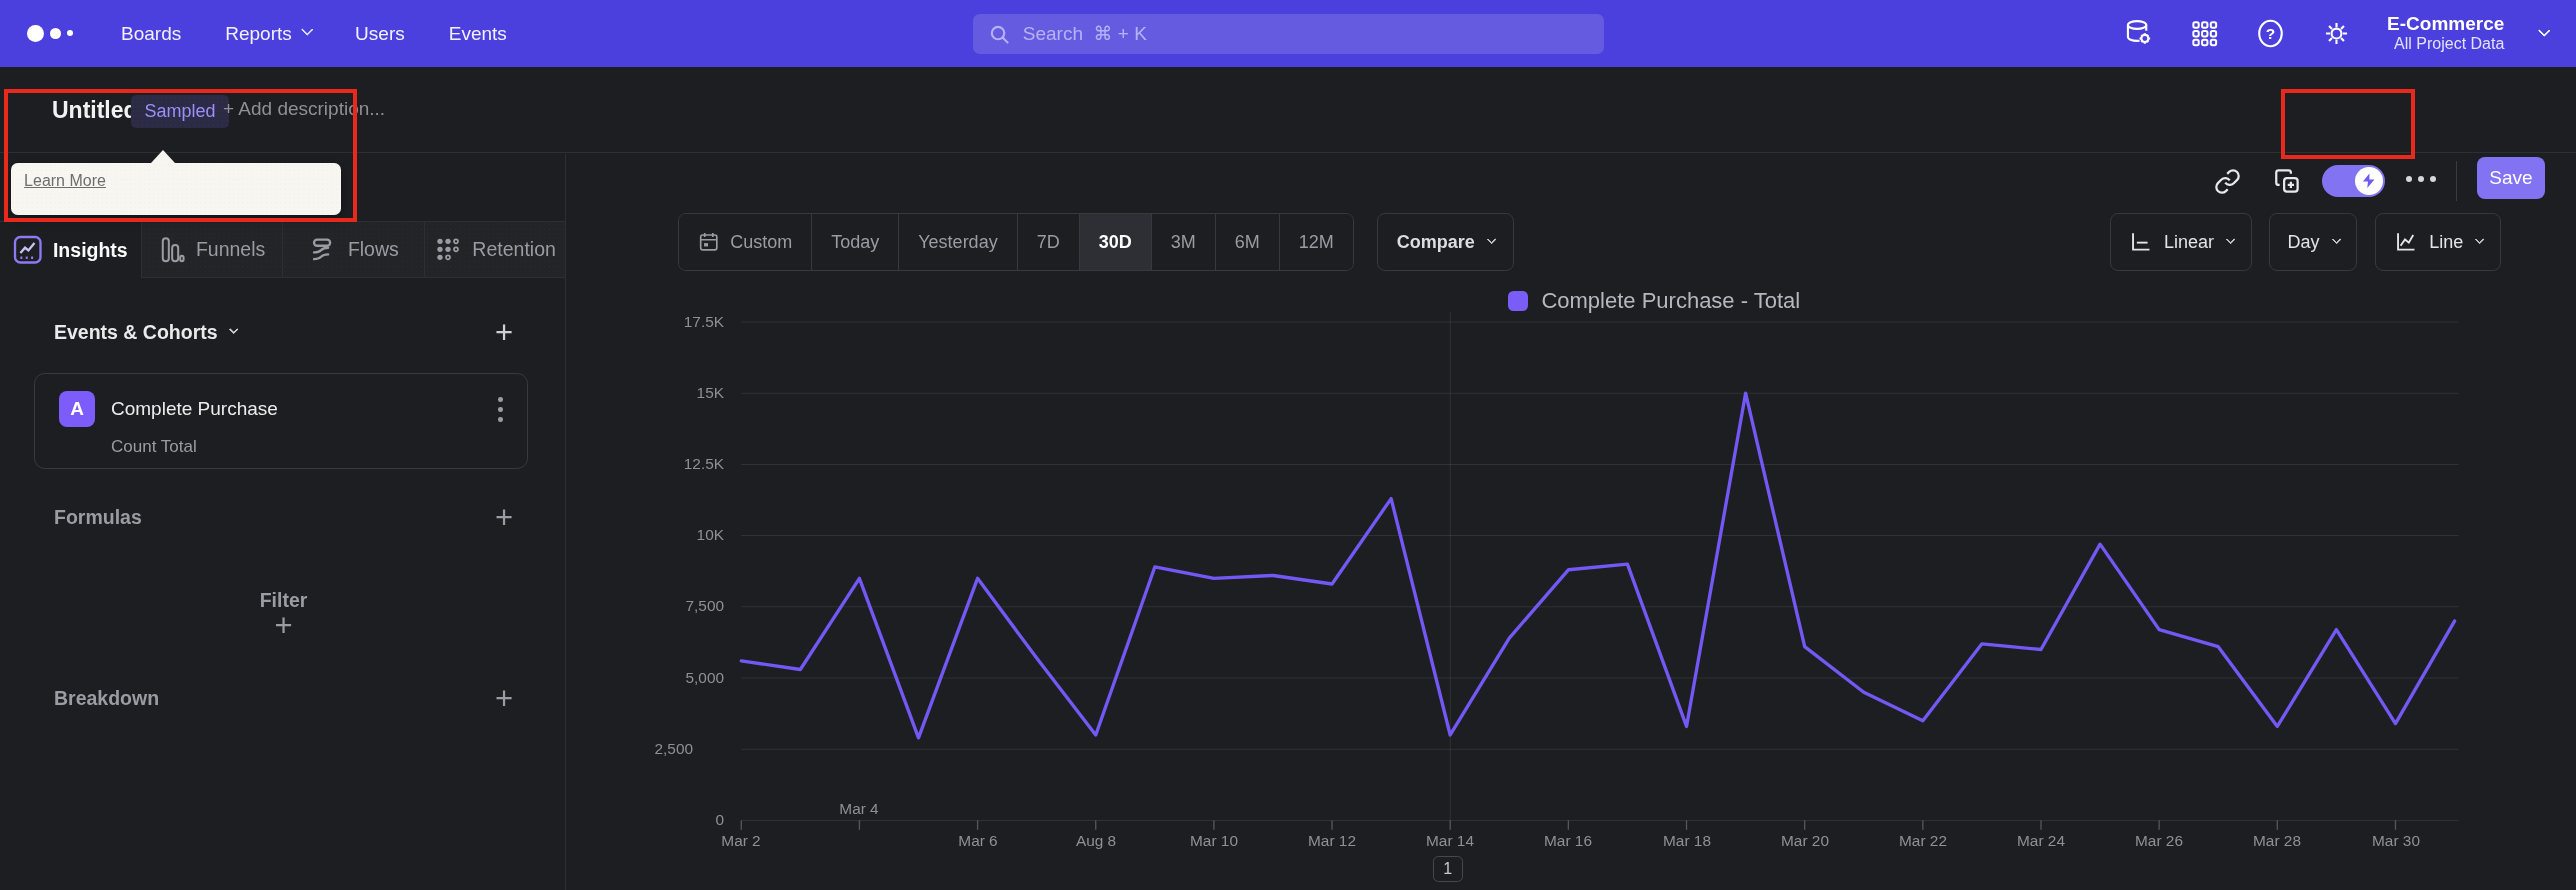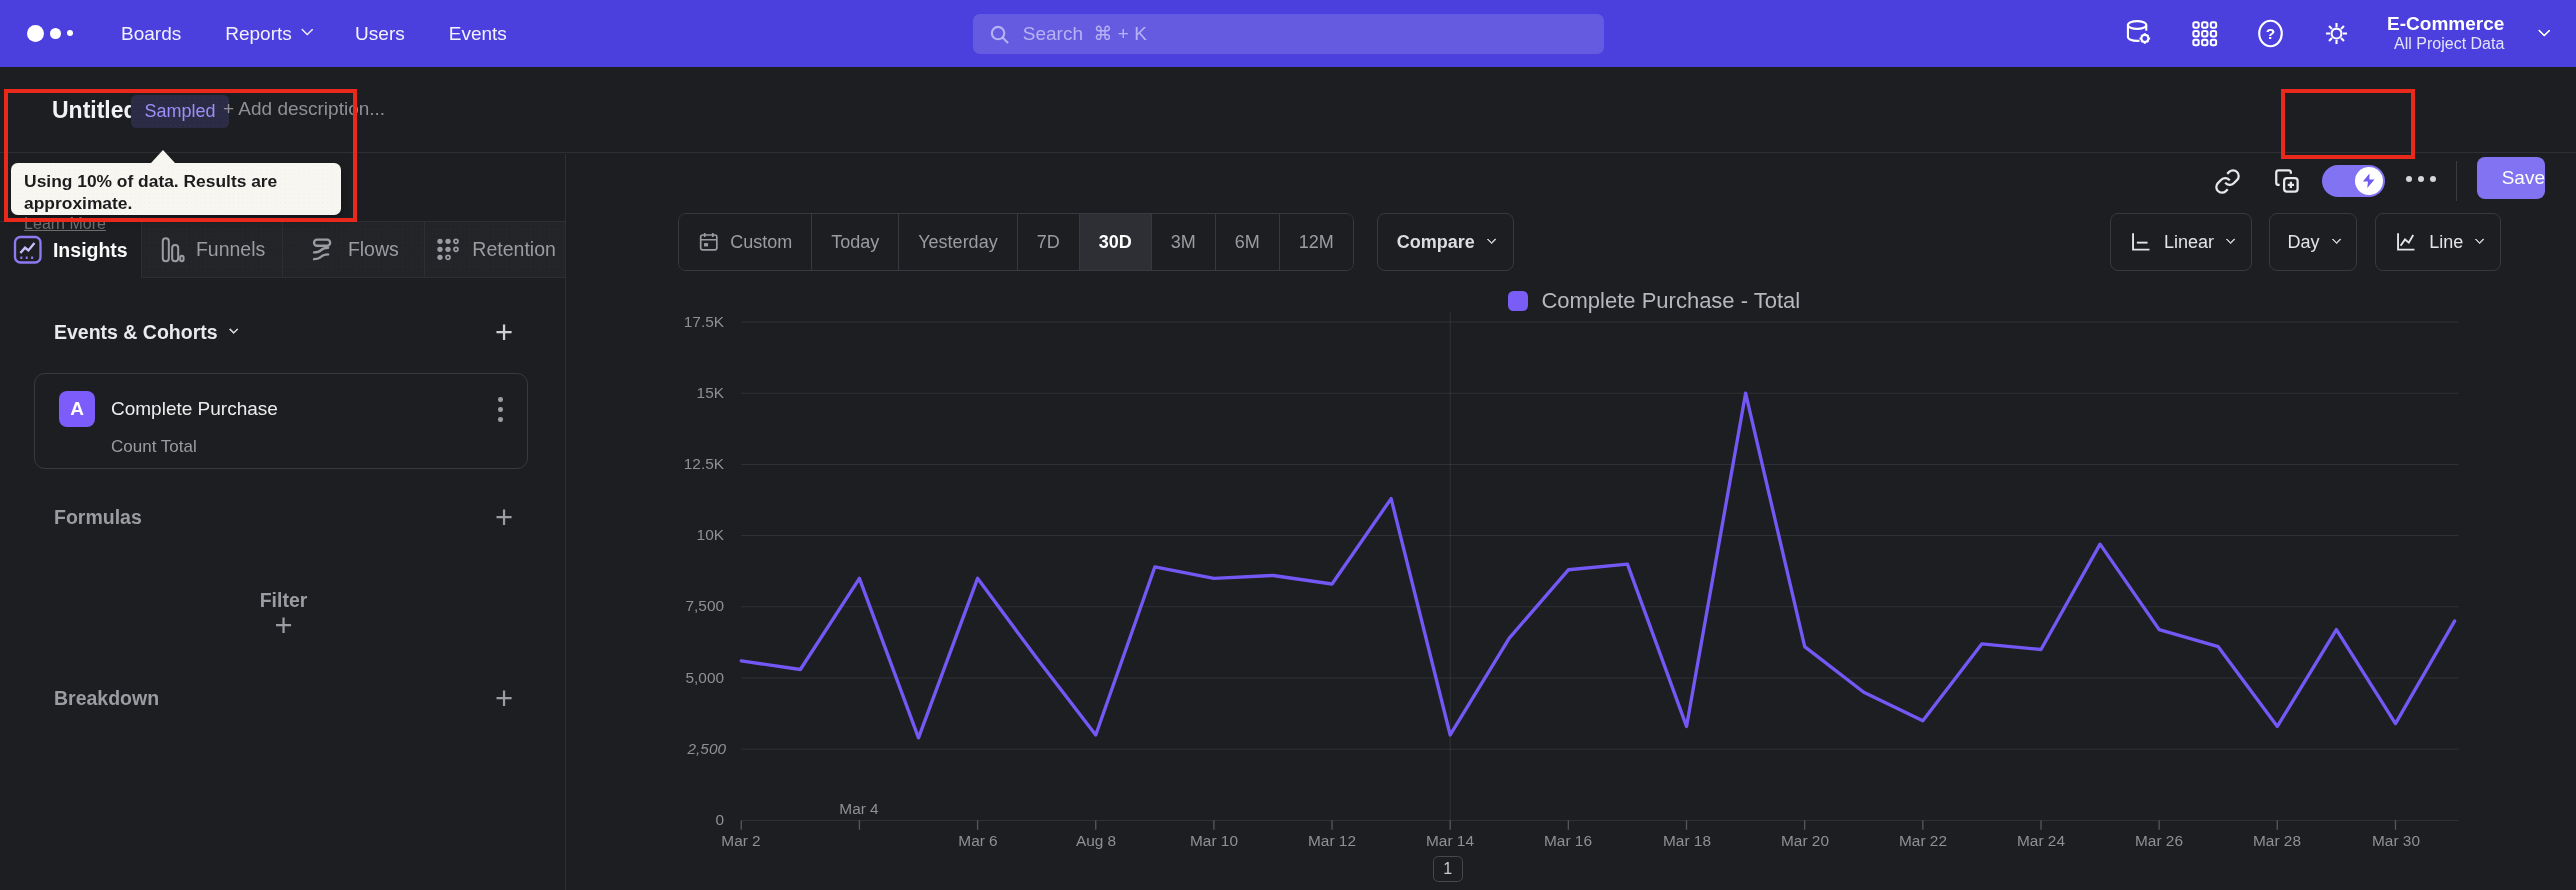--- a/index.html
+++ b/index.html
@@ -34,21 +34,21 @@
   .report-title { position:absolute; left:52px; top:29.5px; color:#f1f2f4; font-size:23px; font-weight:bold; }
   .sampled-badge { position:absolute; left:131px; top:27.5px; background:#2c2b45; color:#9d8ef8; font-size:18px; padding:6px 13.4px; border-radius:5.4px; cursor:pointer;
     background-image:radial-gradient(rgba(255,255,255,0.05) 0.7px, transparent 0.7px); background-size:4.7px 4.7px; }
   .add-desc { position:absolute; left:223px; top:31px; color:#8f9095; font-size:19px; cursor:text; }
   .tb-icon { position:absolute; top:98px; width:32px; height:32px; display:flex; align-items:center; justify-content:center; cursor:pointer; color:#e7e8ea; }
   .toggle { position:absolute; left:2322px; top:98px; width:63px; height:32px; border-radius:16px; background:#8273f3; cursor:pointer; }
   .toggle .knob { position:absolute; right:2px; top:2px; width:28px; height:28px; border-radius:50%; background:#fff; display:flex; align-items:center; justify-content:center; }
   .more-dots { position:absolute; left:2406px; top:109px; display:flex; gap:6px; cursor:pointer; }
   .more-dots i { width:6px; height:6px; border-radius:50%; background:#d6d7da; }
   .tb-divider { position:absolute; left:2456px; top:94px; width:1.3px; height:40px; background:#3a3b40; }
-  .save-btn { position:absolute; left:2477px; top:90px; width:68px; height:42px; background:#8273f3; border:none; border-radius:8px; color:#fff; font-size:19px; font-family:inherit; cursor:pointer;text-align:right; }
+  .save-btn { position:absolute; left:2477px; top:90px; width:68px; height:42px; background:#8273f3; border:none; border-radius:8px; color:#fff; font-size:19px; font-family:inherit; cursor:pointer; }
 
   
   .tooltip { position:absolute; left:10.7px; top:163px; width:330px; height:52px; background:#f8f6f1; border-radius:6.7px; padding:8px 13.4px; z-index:40;
     background-image:radial-gradient(rgba(0,0,0,0.045) 0.7px, transparent 0.7px); background-size:4.7px 4.7px; box-shadow:0 4px 12px rgba(0,0,0,0.35); }
   .tooltip .arrow { position:absolute; left:140px; top:-12.7px; width:0; height:0; border-left:12.7px solid transparent; border-right:12.7px solid transparent; border-bottom:13.4px solid #f8f6f1; }
   .tooltip .tline { color:#1c1c1e; font-size:17.4px; font-weight:bold; line-height:21.5px; }
   .tooltip .tlink { display:inline-block; margin-top:1.3px; color:#6e6e6e; font-size:16px; text-decoration:underline; cursor:pointer; }
 
   
   .redbox { position:absolute; border:4px solid #e8291c; z-index:50; pointer-events:none; }
@@ -206,21 +206,20 @@
         <i></i>
         <i></i>
         <i></i>
       </div>
     <div class="tb-divider"></div>
     <button class="save-btn">Save</button>
   </div>
 
   <div class="tooltip">
     <div class="arrow"></div>
-    <div class="tline">Using 10% of data. Results are approximate.</div>
     <a class="tlink">Learn More</a>
   </div>
 
   <div class="redbox" id="redbox-title"></div>
   <div class="redbox" id="redbox-toggle"></div>
 
   <aside class="sidebar">
     <div id="tabs">
         <div class="tab active">
           <span style="display:flex;align-items:center;">
@@ -403,21 +402,21 @@
       <span class="sq"></span>
       <span class="ltext">Complete Purchase - Total</span>
     </div>
     <div class="pagination">1</div>
   <div class="ylab" style="left:623px;top:313px;">17.5K</div>
       <div class="ylab" style="left:623px;top:384px;">15K</div>
       <div class="ylab" style="left:623px;top:455px;">12.5K</div>
       <div class="ylab" style="left:623px;top:526px;">10K</div>
       <div class="ylab" style="left:623px;top:597px;">7,500</div>
       <div class="ylab" style="left:623px;top:669px;">5,000</div>
-      <div class="ylab" style="left:625px;top:740px;font-style:italic;">2,500</div>
+      <div class="ylab" style="left:592px;top:740px;">2,500</div>
       <div class="ylab" style="left:623px;top:811px;">0</div>
       <div class="xlab" style="left:694px;top:832px;">Mar 2</div>
       <div class="xlab" style="left:812px;top:800px;">Mar 4</div>
       <div class="xlab" style="left:931px;top:832px;">Mar 6</div>
       <div class="xlab" style="left:1049px;top:832px;">Aug 8</div>
       <div class="xlab" style="left:1167px;top:832px;">Mar 10</div>
       <div class="xlab" style="left:1285px;top:832px;">Mar 12</div>
       <div class="xlab" style="left:1403px;top:832px;">Mar 14</div>
       <div class="xlab" style="left:1521px;top:832px;">Mar 16</div>
       <div class="xlab" style="left:1640px;top:832px;">Mar 18</div>

